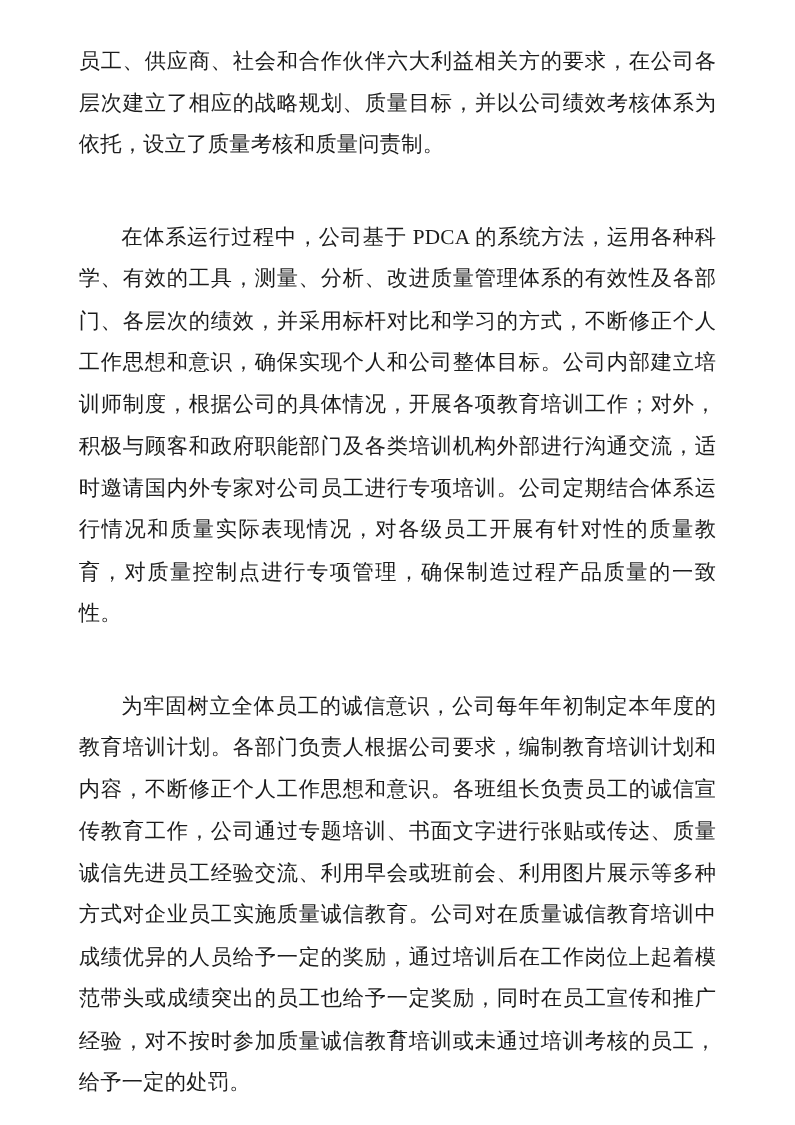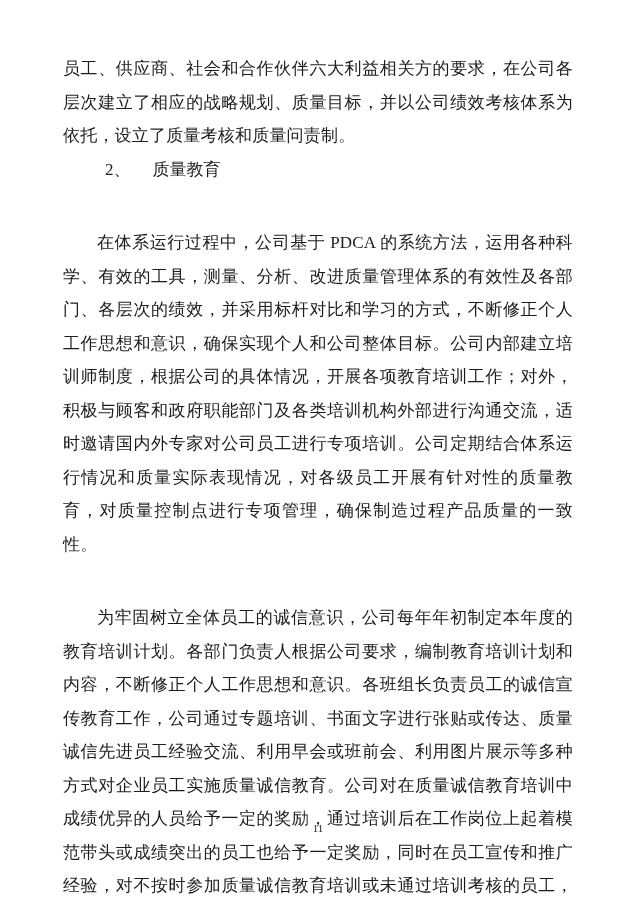--- a/index.html
+++ b/index.html
@@ -7,21 +7,21 @@
     padding: 0;
     background: #ffffff;
   }
   .doc-page {
     position: relative;
     width: 636px;
     height: 900px;
     box-sizing: border-box;
     background: #ffffff;
     overflow: hidden;
-    padding: 52px 63px 0 63px;
+    padding: 32px 63px 0 63px;
     font-family: "Liberation Serif", "DejaVu Serif", serif;
     color: #1c1c1c;
     font-size: 17px;
     line-height: 33.5px;
   }
   .body-para {
     margin: 0;
     text-align: justify;
     text-justify: inter-character;
     letter-spacing: 0.2px;
@@ -53,23 +53,20 @@
     font-family: "Liberation Serif", "DejaVu Serif", serif;
   }
 </style>
 </head>
 <body>
 
 <div class="doc-page">
 
   <p class="body-para">员工、供应商、社会和合作伙伴六大利益相关方的要求，在公司各层次建立了相应的战略规划、质量目标，并以公司绩效考核体系为依托，设立了质量考核和质量问责制。</p>
 
-  <h3 class="section-heading">
-    <span class="heading-number">2、</span><span>质量教育</span>
-  </h3>
 
   <p class="body-para indent">在体系运行过程中，公司基于 PDCA 的系统方法，运用各种科学、有效的工具，测量、分析、改进质量管理体系的有效性及各部门、各层次的绩效，并采用标杆对比和学习的方式，不断修正个人工作思想和意识，确保实现个人和公司整体目标。公司内部建立培训师制度，根据公司的具体情况，开展各项教育培训工作；对外，积极与顾客和政府职能部门及各类培训机构外部进行沟通交流，适时邀请国内外专家对公司员工进行专项培训。公司定期结合体系运行情况和质量实际表现情况，对各级员工开展有针对性的质量教育，对质量控制点进行专项管理，确保制造过程产品质量的一致性。</p>
 
   <p class="body-para indent">为牢固树立全体员工的诚信意识，公司每年年初制定本年度的教育培训计划。各部门负责人根据公司要求，编制教育培训计划和内容，不断修正个人工作思想和意识。各班组长负责员工的诚信宣传教育工作，公司通过专题培训、书面文字进行张贴或传达、质量诚信先进员工经验交流、利用早会或班前会、利用图片展示等多种方式对企业员工实施质量诚信教育。公司对在质量诚信教育培训中成绩优异的人员给予一定的奖励，通过培训后在工作岗位上起着模范带头或成绩突出的员工也给予一定奖励，同时在员工宣传和推广经验，对不按时参加质量诚信教育培训或未通过培训考核的员工，给予一定的处罚。</p>
 
 
   <div class="page-footer">11</div>
 
 </div>
 

